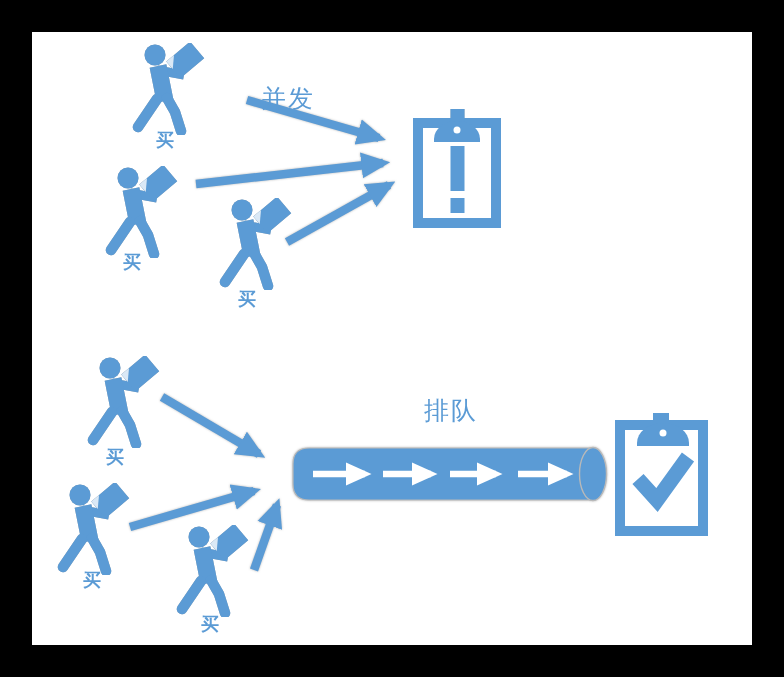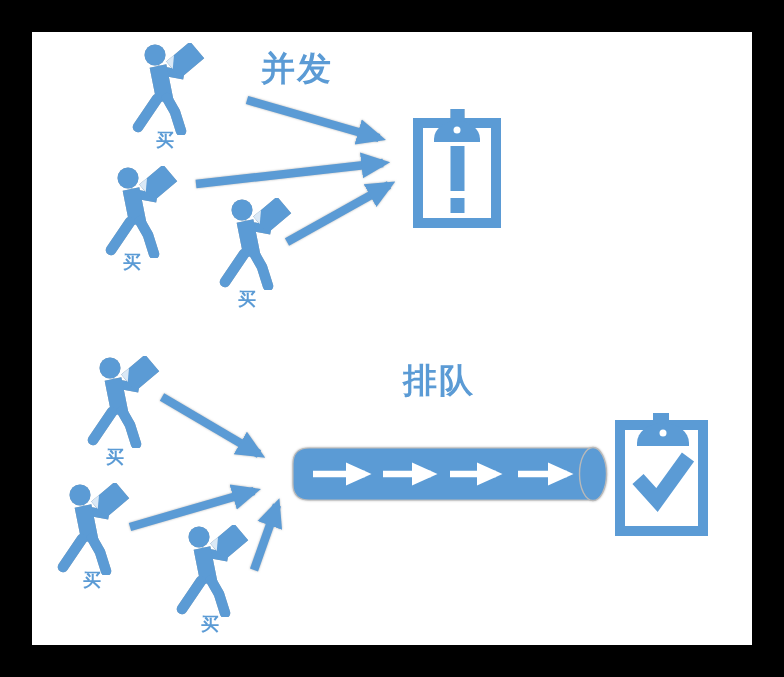--- a/index.html
+++ b/index.html
@@ -1,21 +1,21 @@
 <!DOCTYPE html>
 <html style="--accent: #5b9bd5; --frame: #000000; --bg: #ffffff;"><head>
 <meta charset="utf-8">
 <style>
   html,body{margin:0;padding:0;background:#ffffff;font-family:"DejaVu Sans","Liberation Sans",sans-serif;}
   .frame{position:relative;width:784px;height:677px;background:var(--frame,#000);overflow:hidden;}
   .canvas{position:absolute;left:32px;top:32px;width:720px;height:613px;background:var(--bg,#fff);}
   .overlay{position:absolute;left:0;top:0;color:var(--accent,#5b9bd5);
            filter:drop-shadow(0.7px 0.9px 0.8px rgba(110,110,110,.5));}
-  .section-title{position:absolute;color:var(--accent,#5b9bd5);font-weight:bold;
-                 font-size:34px;letter-spacing:2px;white-space:nowrap;}
+  .section-title{position:absolute;color:var(--accent,#5b9bd5);font-weight:normal;
+                 font-size:25px;letter-spacing:2px;white-space:nowrap;margin-top:36px;}
   .buy-label{position:absolute;transform:translateX(-50%);color:var(--accent,#5b9bd5);
              font-weight:bold;font-size:18px;line-height:1.1;white-space:nowrap;}
   .person{position:absolute;width:82px;height:92px;color:var(--accent,#5b9bd5);
           filter:drop-shadow(0.6px 0.8px 0.7px rgba(110,110,110,.55));}
   .clip{position:absolute;color:var(--accent,#5b9bd5);
         filter:drop-shadow(0.6px 0.8px 0.7px rgba(110,110,110,.55));}
   .hidden-defs{position:absolute;width:0;height:0;overflow:hidden;}
 </style>
 </head>
 <body>
@@ -51,21 +51,21 @@
         <g stroke="#ffffff" stroke-width="6.5">
           <line x1="281" y1="442" x2="333" y2="442" marker-end="url(#wh)"></line>
           <line x1="351" y1="442" x2="399" y2="442" marker-end="url(#wh)"></line>
           <line x1="418" y1="442" x2="464" y2="442" marker-end="url(#wh)"></line>
           <line x1="486" y1="442" x2="535" y2="442" marker-end="url(#wh)"></line>
         </g>
       </g>
     </svg>
 
     <div class="section-title" style="left:229px;top:14px">并发</div>
-    <div class="section-title" style="left:371px;top:326px">排队</div>
+    <div class="section-title" style="left:392px;top:326px">排队</div>
 
     <svg class="person" style="left:95px;top:11px" viewBox="0 0 82 92">
         <use href="#person-symbol"></use>
       </svg>
     <div class="buy-label" style="left:133px;top:98px">买</div>
 
     <svg class="person" style="left:68px;top:134px" viewBox="0 0 82 92">
         <use href="#person-symbol"></use>
       </svg>
     <div class="buy-label" style="left:100px;top:220px">买</div>

